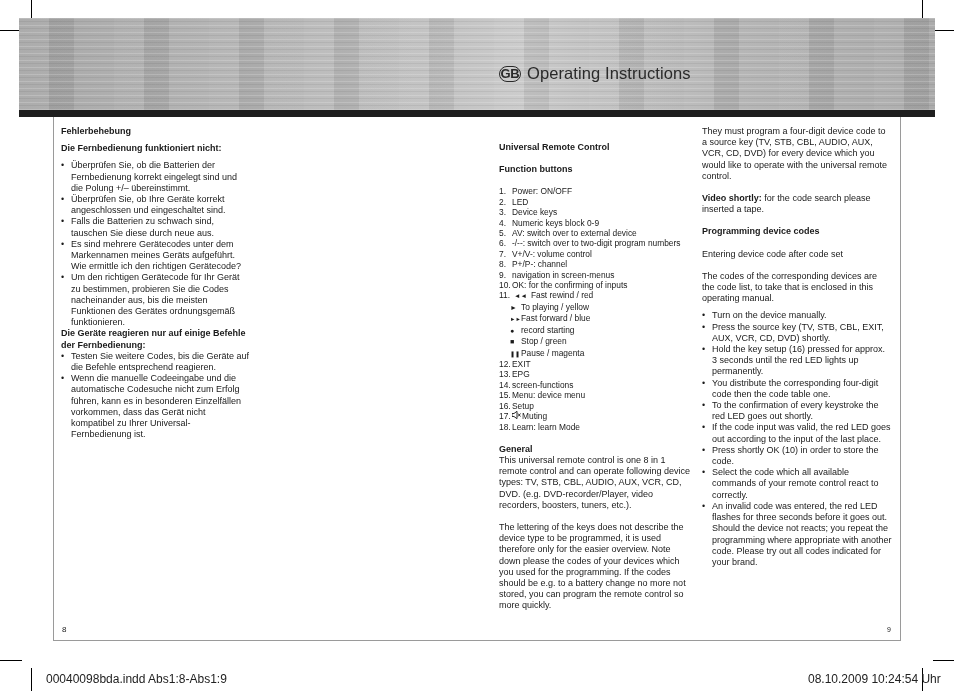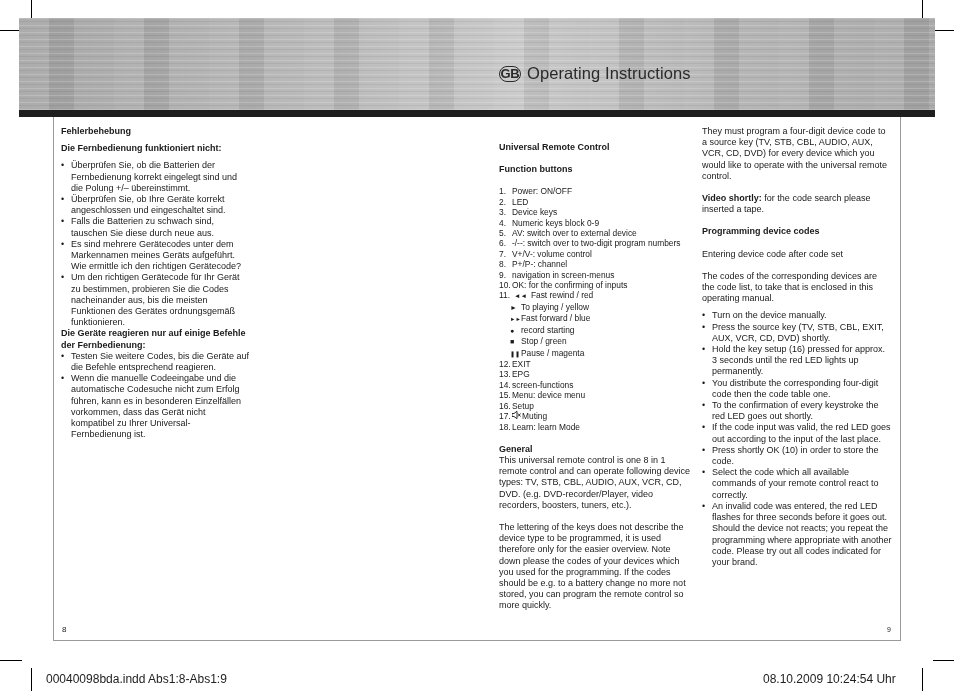--- a/index.html
+++ b/index.html
@@ -161,13 +161,13 @@
     <li>To the confirmation of every keystroke the red LED goes out shortly.</li>
     <li>If the code input was valid, the red LED goes out according to the input of the last place.</li>
     <li>Press shortly OK (10) in order to store the code.</li>
     <li>Select the code which all available commands of your remote control react to correctly.</li>
     <li>An invalid code was entered, the red LED flashes for three seconds before it goes out.  Should the device not reacts; you repeat the programming where appropriate with another code. Please try out all codes indicated for your brand.</li>
   </ul>
 </div>
 <div class="pnum" style="left:887px;top:626px;font-size:7px;">9</div>
 
 <div class="slug" style="left:46px;">00040098bda.indd   Abs1:8-Abs1:9</div>
-<div class="slug" style="left:763px;text-align:right;">08.10.2009   10:24:54 Uhr</div>
+<div class="slug" style="left:808px;text-align:right;">08.10.2009   10:24:54 Uhr</div>
 
 </body></html>

